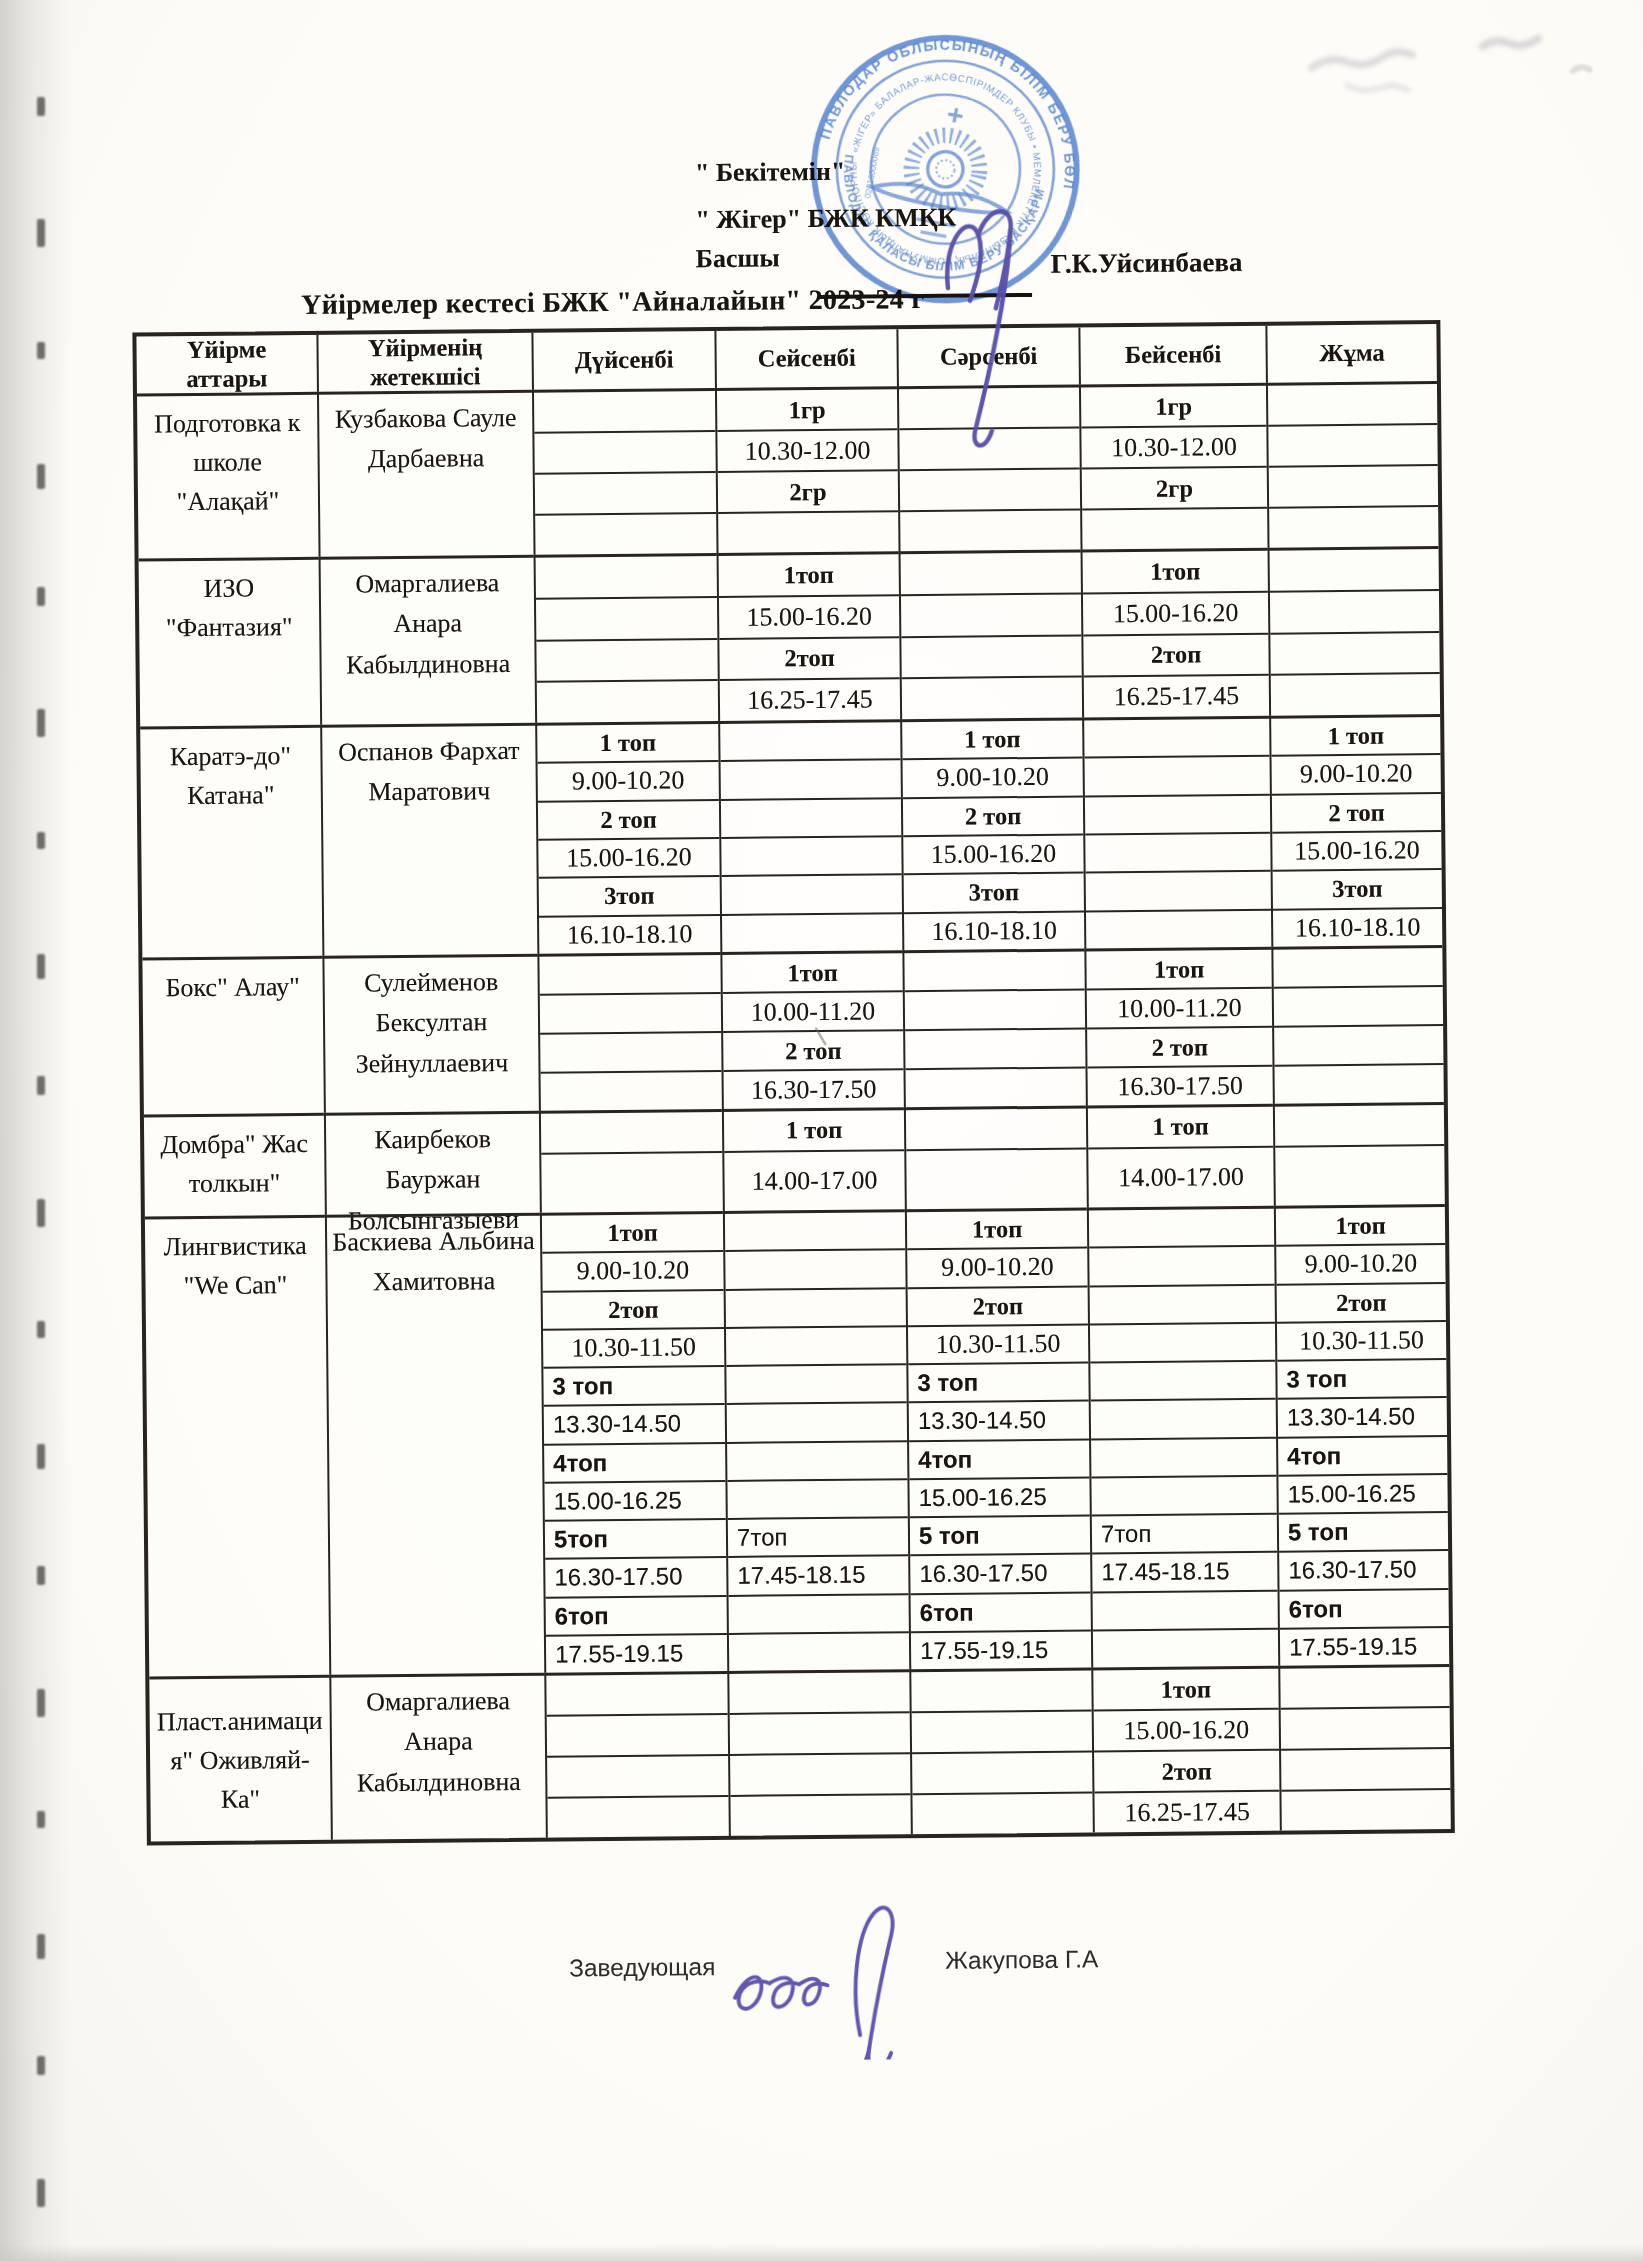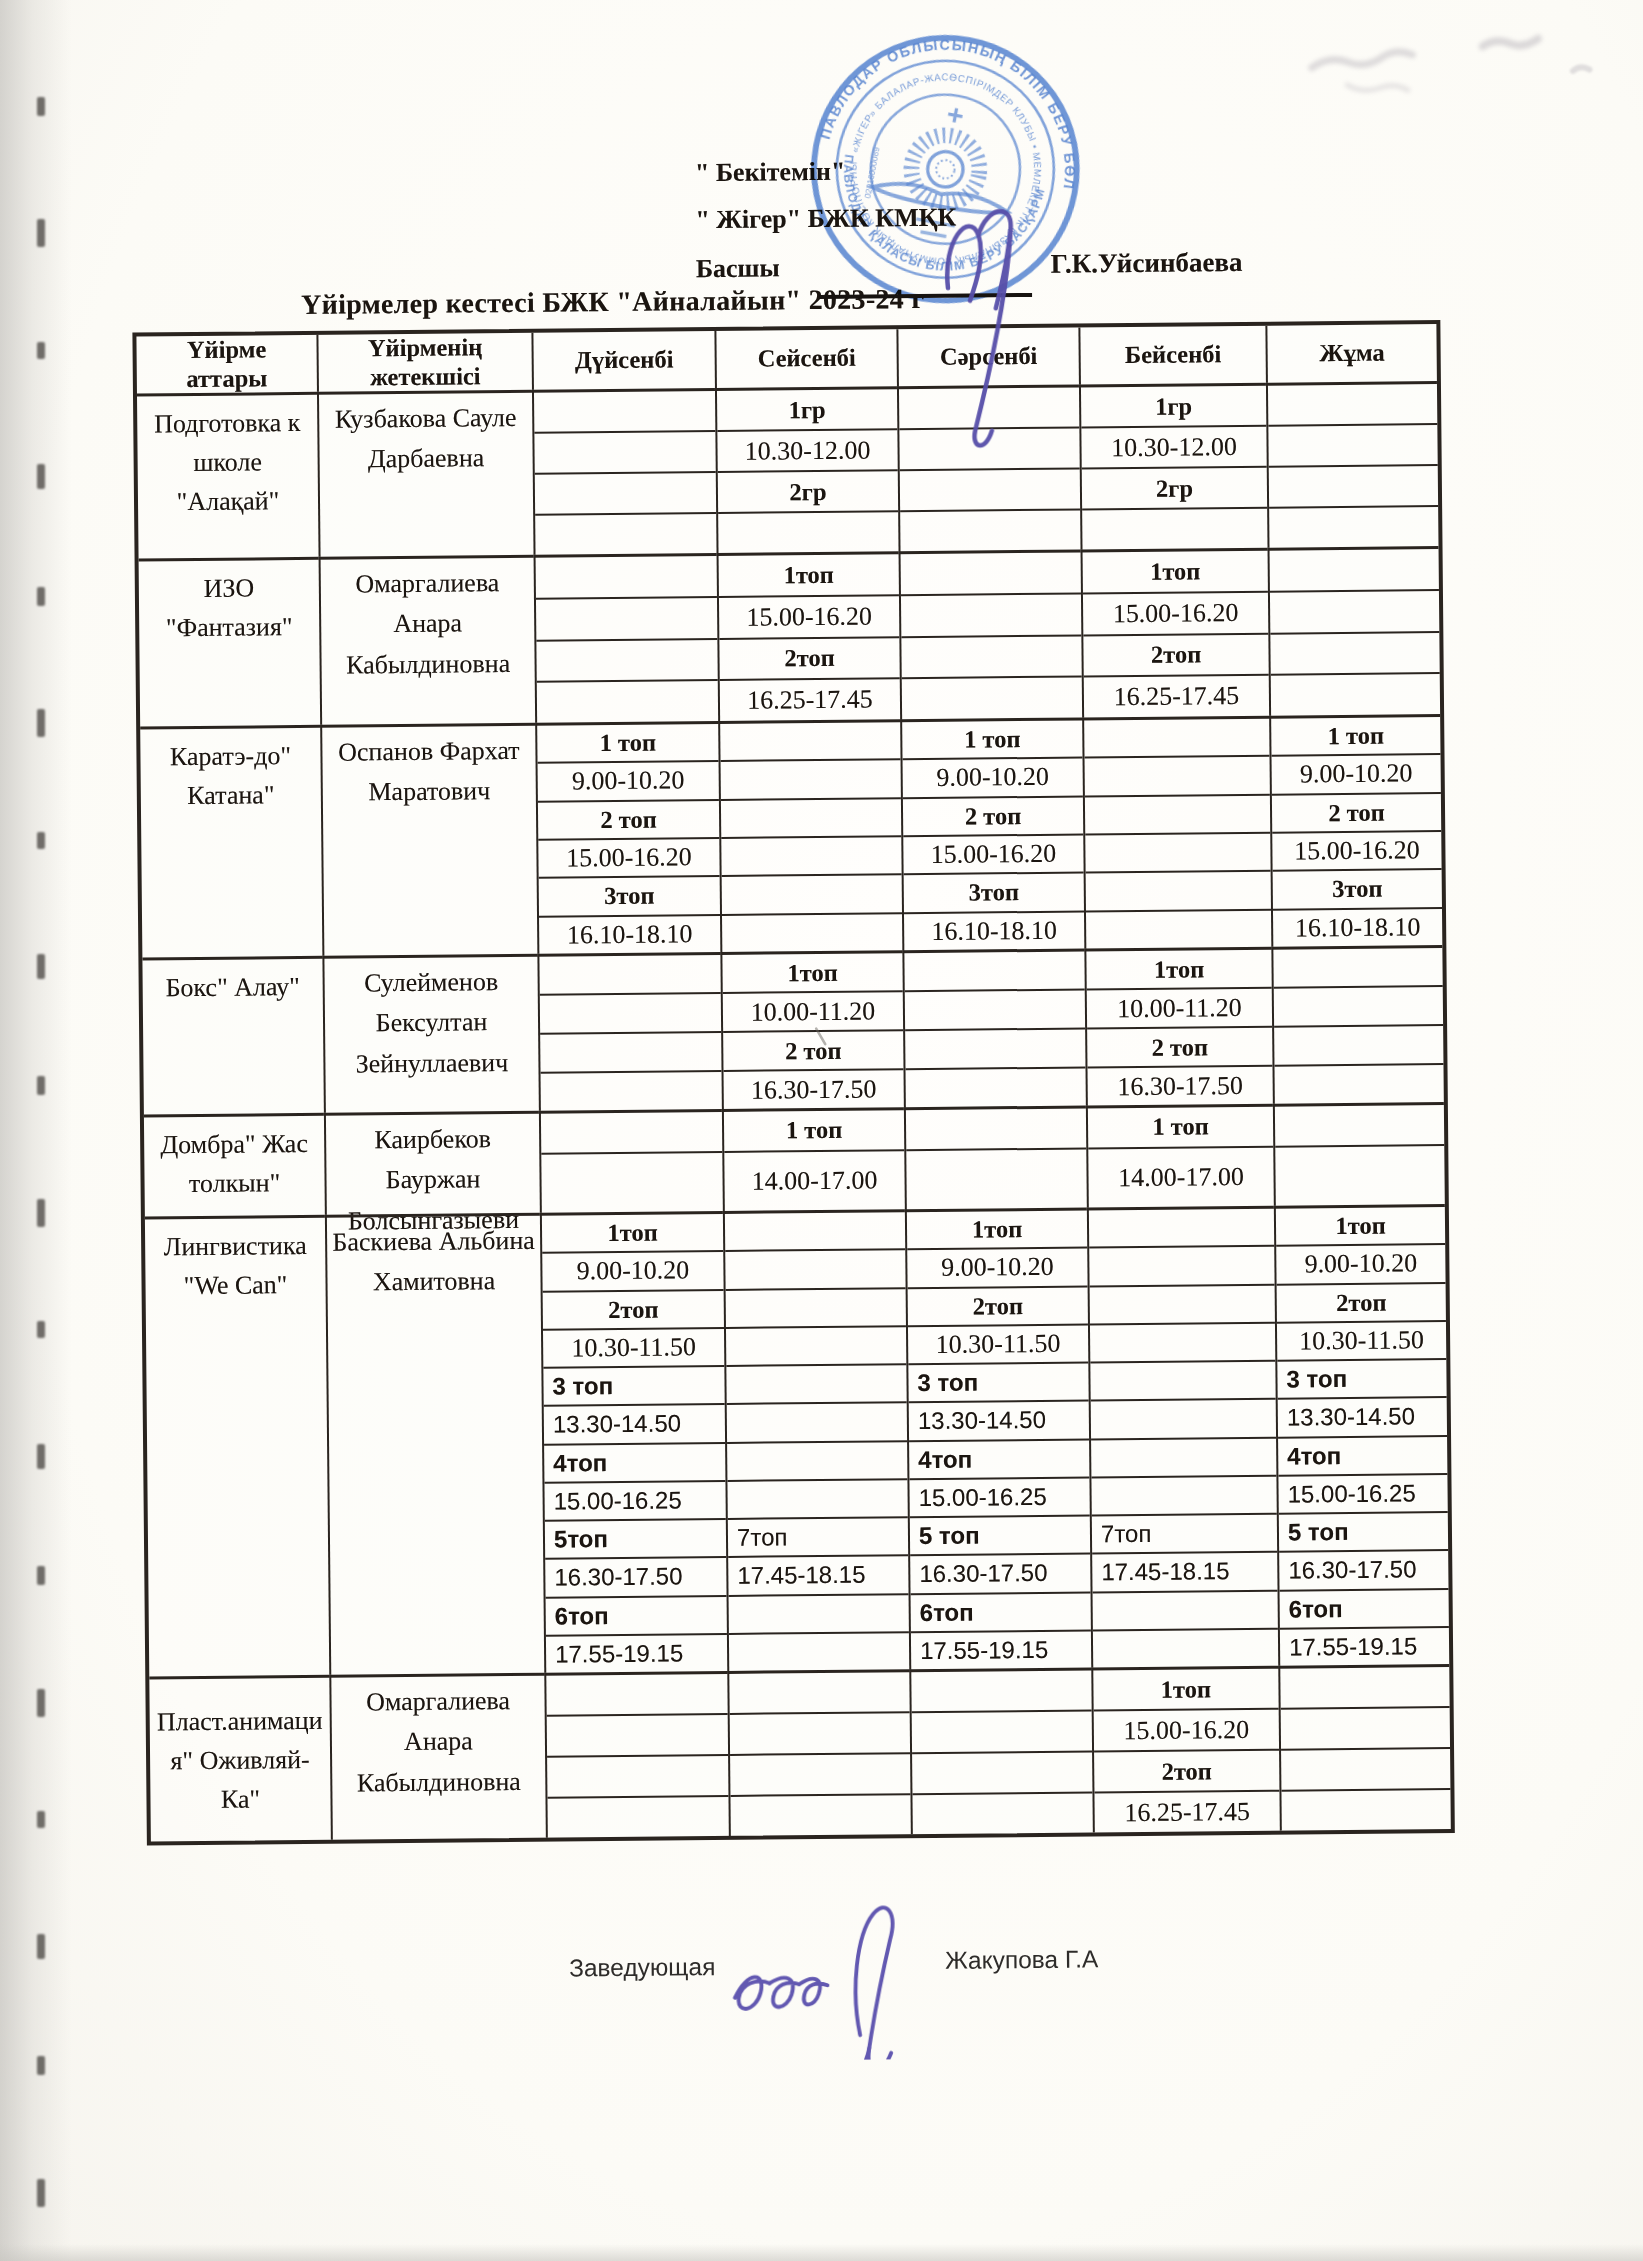--- a/index.html
+++ b/index.html
@@ -19,21 +19,21 @@
   .edge-bottom{position:absolute;left:0;bottom:0;width:100%;height:17px;
     background:linear-gradient(0deg,#c7c5c0,rgba(255,255,255,0));opacity:.6;z-index:8;}
   .edge-dash{position:absolute;left:37px;width:8.4px;background:#46433f;border-radius:1.9px;
     filter:blur(0.8px);opacity:.75;z-index:9;}
   .smudges{position:absolute;inset:0;z-index:9;pointer-events:none;}
   
   .content{position:absolute;inset:0;transform:rotate(-0.55deg);transform-origin:50% 45%;color:var(--ink);}
   .approval{position:absolute;font:700 26px var(--serif);text-shadow:0 0 0.6px rgba(27,21,16,.35);white-space:nowrap;}
   #appr1{left:703px;top:157px;}
   #appr2{left:703px;top:204px;}
-  #appr-role{left:703px;top:253px;}
+  #appr-role{left:703px;top:243px;}
   #appr-name{left:1058px;top:251px;font-size:27px;}
   .sign-line{position:absolute;left:826px;top:295px;width:213px;height:3.9px;background:#171310;z-index:6;}
   .doc-title{position:absolute;left:308px;top:284px;font:700 28px var(--serif);letter-spacing:0.3px;
     white-space:nowrap;text-shadow:0 0 0.6px rgba(27,21,16,.35);}
   
   #schedule-table{position:absolute;left:139px;top:326px;display:grid;border:4.5px solid var(--line);
     color:var(--ink);text-shadow:0 0 0.6px rgba(27,21,16,.4);z-index:2;background:rgba(255,255,255,.25);}
   #schedule-table>div{border-left:2.6px solid var(--line);border-top:3.9px solid var(--line);
     box-sizing:border-box;min-width:0;min-height:0;}
   #schedule-table>.c0{border-left:none;}

